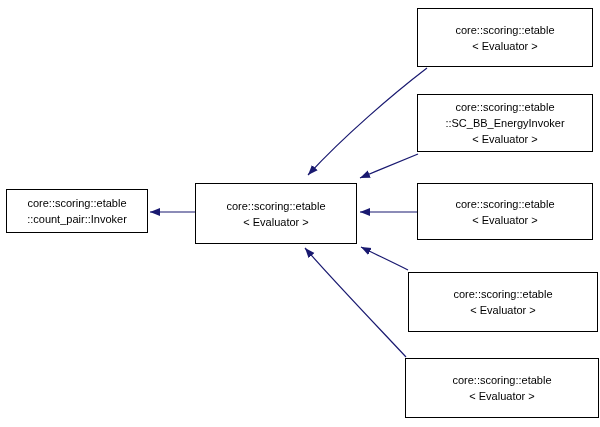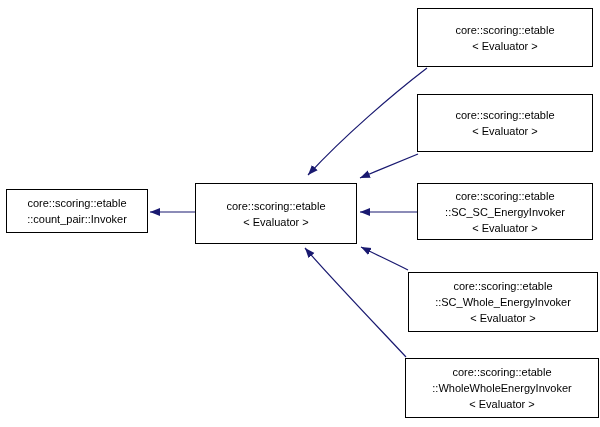--- a/index.html
+++ b/index.html
@@ -82,34 +82,32 @@
     <div>&lt; Evaluator &gt;</div>
   </div>
 
   <div class="node" id="node-bb-bb">
     <div>core::scoring::etable</div>
     <div>&lt; Evaluator &gt;</div>
   </div>
 
   <div class="node" id="node-sc-bb">
     <div>core::scoring::etable</div>
+    <div>::SC_BB_EnergyInvoker</div>
     <div>&lt; Evaluator &gt;</div>
   </div>
 
   <div class="node" id="node-sc-sc">
     <div>core::scoring::etable</div>
-    <div>::SC_SC_EnergyInvoker</div>
     <div>&lt; Evaluator &gt;</div>
   </div>
 
   <div class="node" id="node-sc-whole">
     <div>core::scoring::etable</div>
-    <div>::SC_Whole_EnergyInvoker</div>
     <div>&lt; Evaluator &gt;</div>
   </div>
 
   <div class="node" id="node-whole-whole">
     <div>core::scoring::etable</div>
-    <div>::WholeWholeEnergyInvoker</div>
     <div>&lt; Evaluator &gt;</div>
   </div>
 
 </div>
 
 </body></html>

